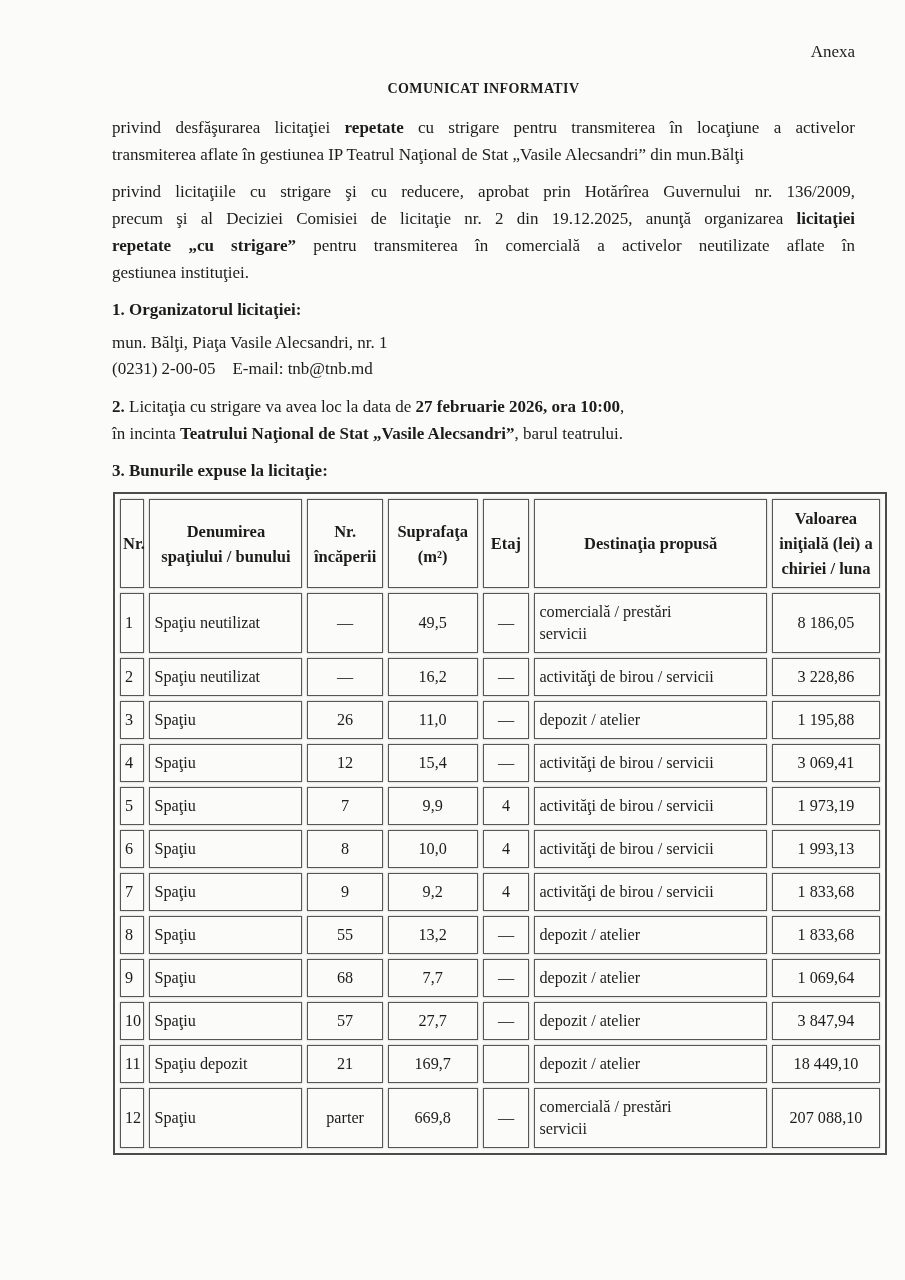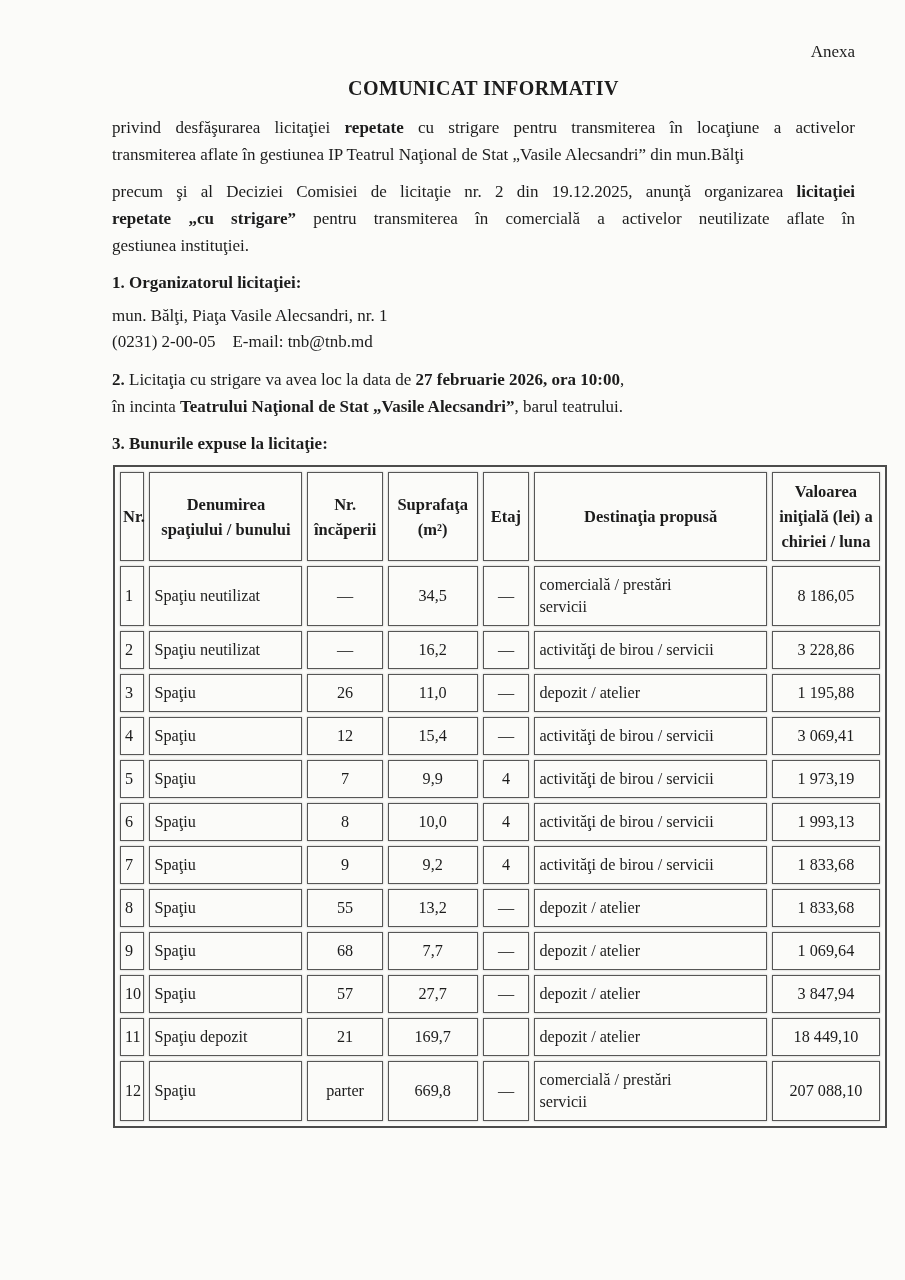--- a/index.html
+++ b/index.html
@@ -21,21 +21,21 @@
     overflow: hidden;
   }
   .anexa {
     text-align: right;
     margin-bottom: 10px;
     line-height: 27px;
   }
   .title {
     margin: 0 0 12px 0;
     text-align: center;
-    font-size: 20px;
+    font-size: 14px;
     font-weight: bold;
     letter-spacing: 0.4px;
     line-height: 27px;
   }
   .para { margin: 0 0 10px 0; }
   .para .tline { line-height: 27px; }
   .justify .tline { text-align: justify; text-align-last: justify; }
   .justify .tline:last-child { text-align-last: left; }
   .heading {
     font-weight: bold;
@@ -100,20 +100,21 @@
   <div class="anexa">Anexa</div>
 
   <h1 class="title">COMUNICAT INFORMATIV</h1>
 
   <div class="para justify">
       <div class="tline"><span>privind desfăşurarea licitaţiei </span><span class="b">repetate</span><span> cu strigare pentru transmiterea în locaţiune a activelor</span></div>
       <div class="tline"><span>transmiterea aflate în gestiunea IP Teatrul Naţional de Stat „Vasile Alecsandri” din mun.Bălţi</span></div>
     </div>
 
   <div class="para justify">
+      <div class="tline"><span>privind licitaţiile cu strigare şi cu reducere, aprobat prin Hotărîrea Guvernului nr. 136/2009,</span></div>
       <div class="tline"><span>precum şi al Deciziei Comisiei de licitaţie nr. 2 din 19.12.2025, anunţă organizarea </span><span class="b">licitaţiei</span></div>
       <div class="tline"><span class="b">repetate „cu strigare”</span><span> pentru transmiterea în comercială a activelor neutilizate aflate în</span></div>
       <div class="tline"><span>gestiunea instituţiei.</span></div>
     </div>
 
   <div class="para heading">1. Organizatorul licitaţiei:</div>
 
   <div class="para org-block">
       <div class="tline"><span>mun. Bălţi, Piaţa Vasile Alecsandri, nr. 1</span></div>
       <div class="tline"><span>(0231) 2-00-05&nbsp;&nbsp;&nbsp; E-mail: tnb@tnb.md</span></div>
@@ -150,21 +151,21 @@
           <th>Valoarea
 iniţială (lei) a
 chiriei / luna</th>
         </tr>
     </thead>
     <tbody>
         <tr>
           <td class="c-nr">1</td>
           <td class="c-name">Spaţiu neutilizat</td>
           <td class="c-room">—</td>
-          <td class="c-area">34,5</td>
+          <td class="c-area">49,5</td>
           <td class="c-floor">—</td>
           <td class="c-purpose">comercială / prestări
 servicii</td>
           <td class="c-value">8 186,05</td>
         </tr>
         <tr>
           <td class="c-nr">2</td>
           <td class="c-name">Spaţiu neutilizat</td>
           <td class="c-room">—</td>
           <td class="c-area">16,2</td>

